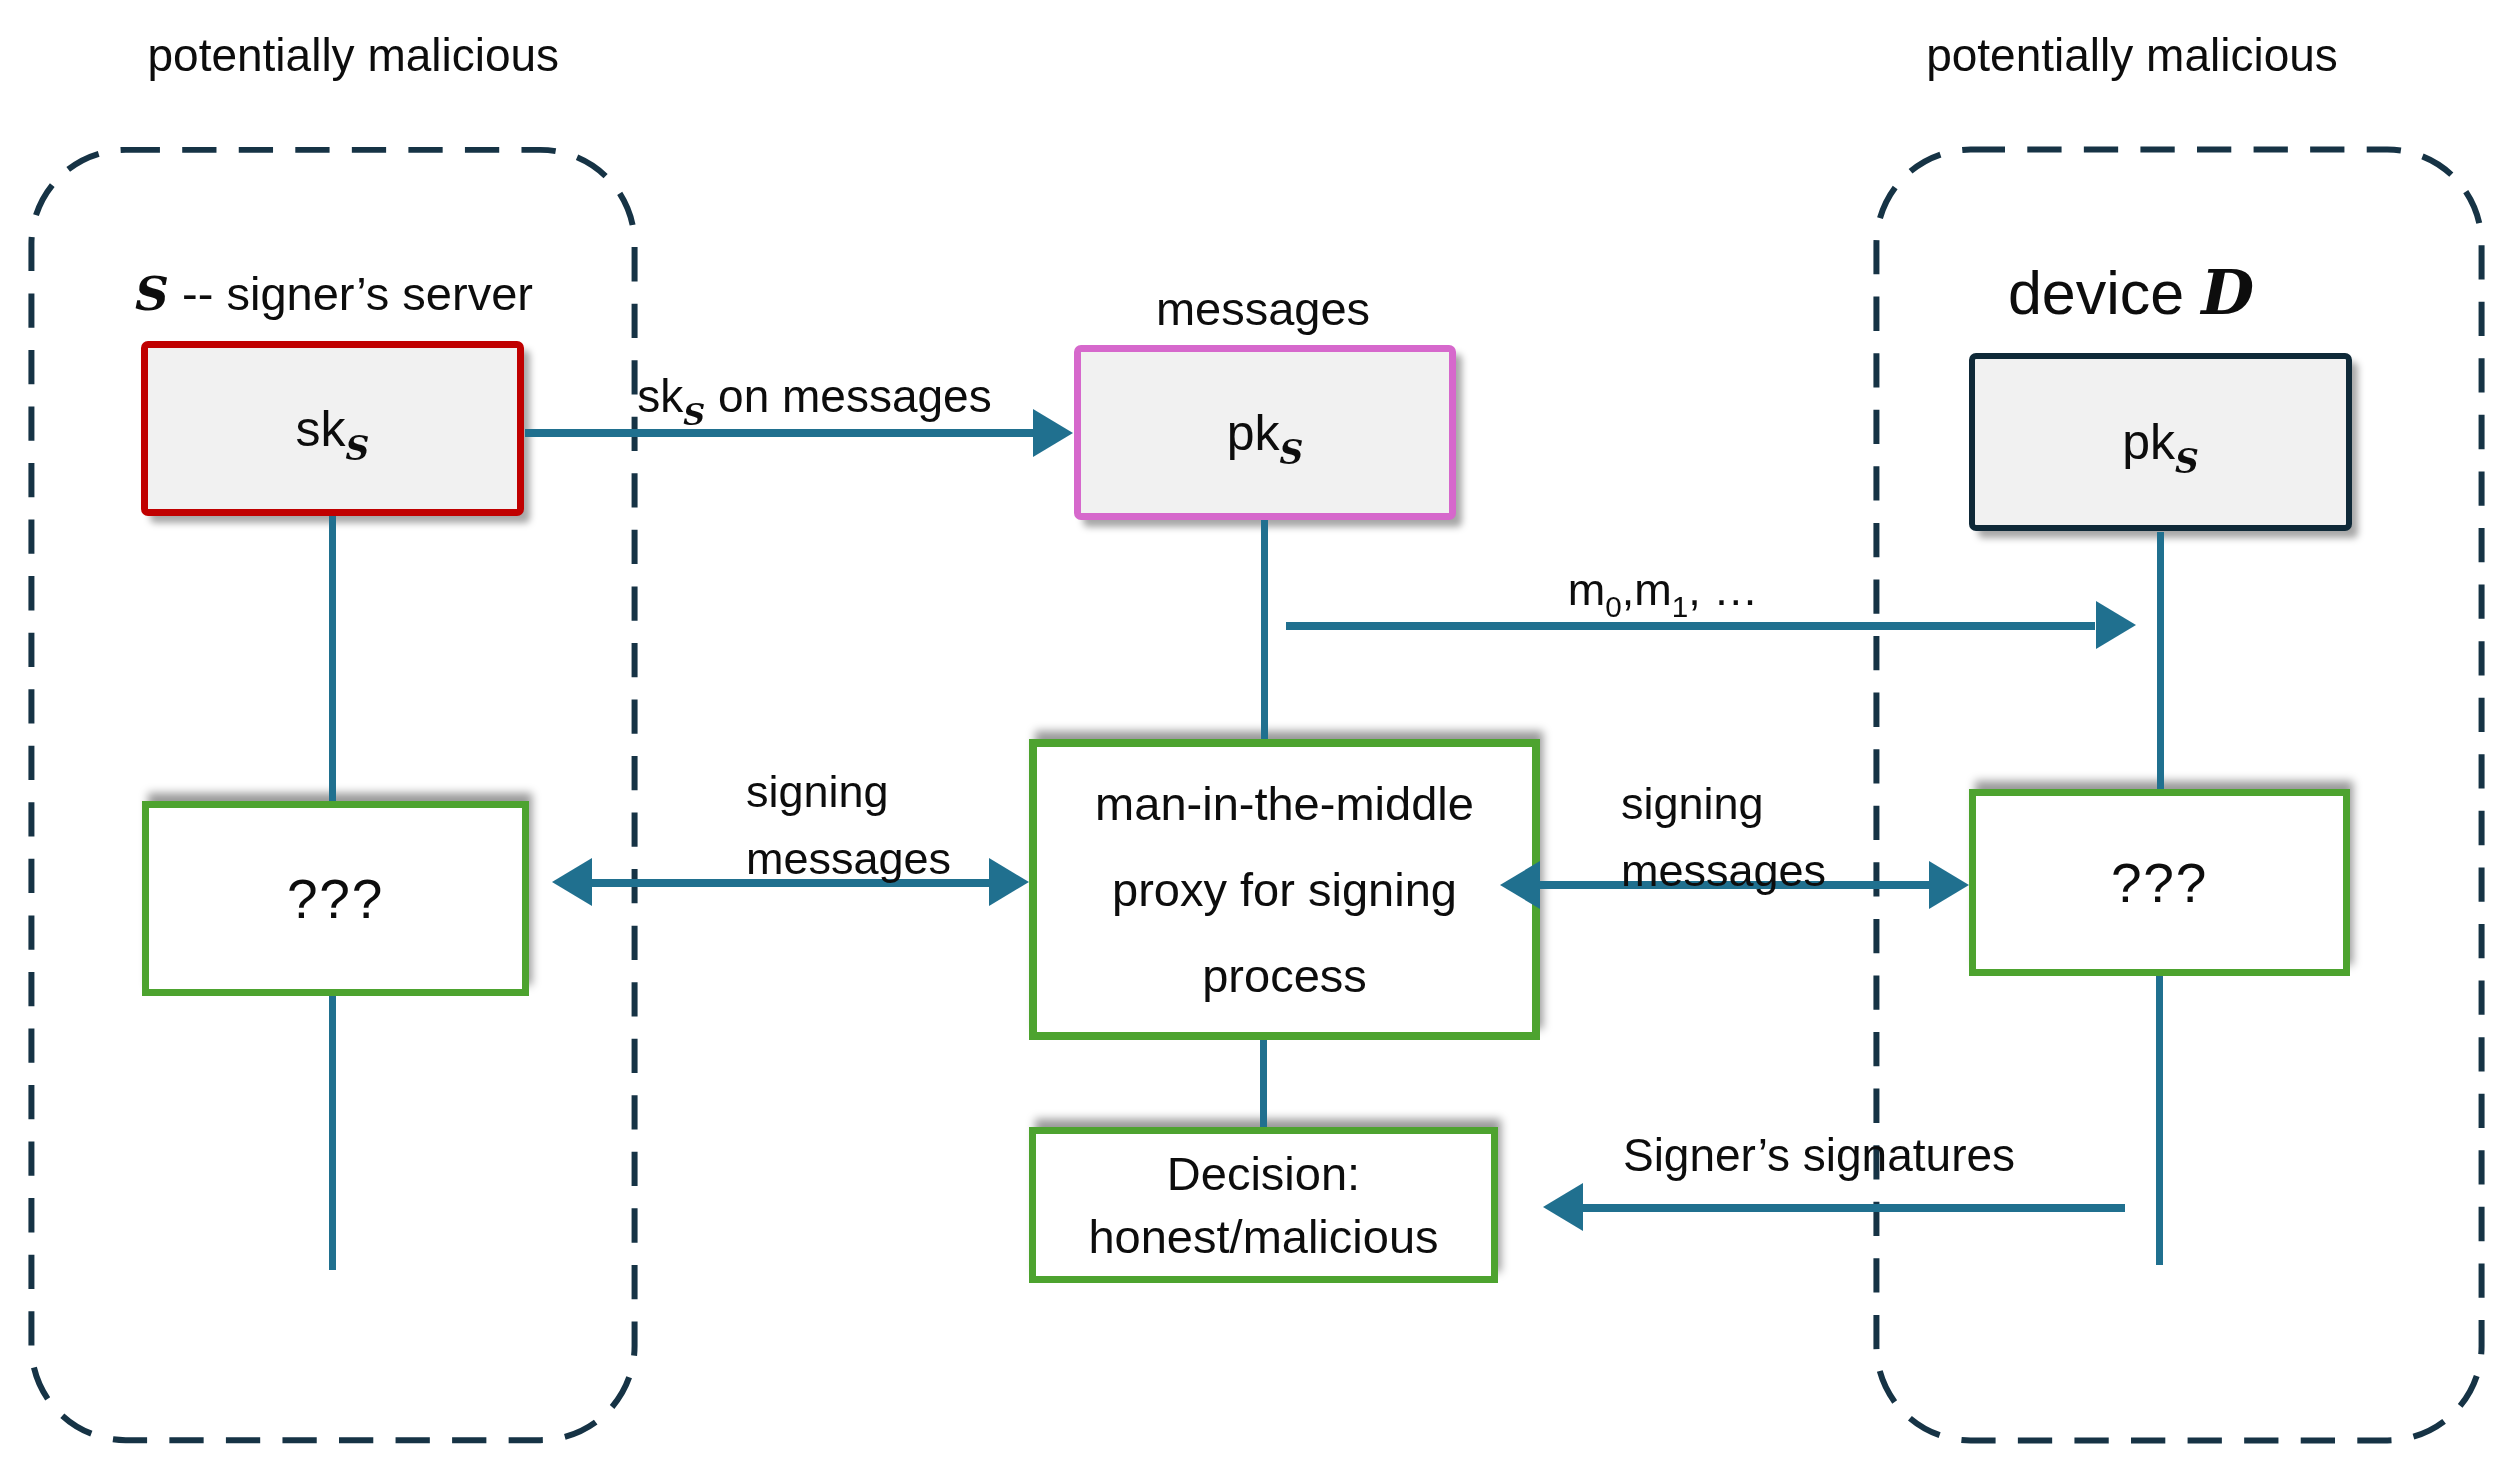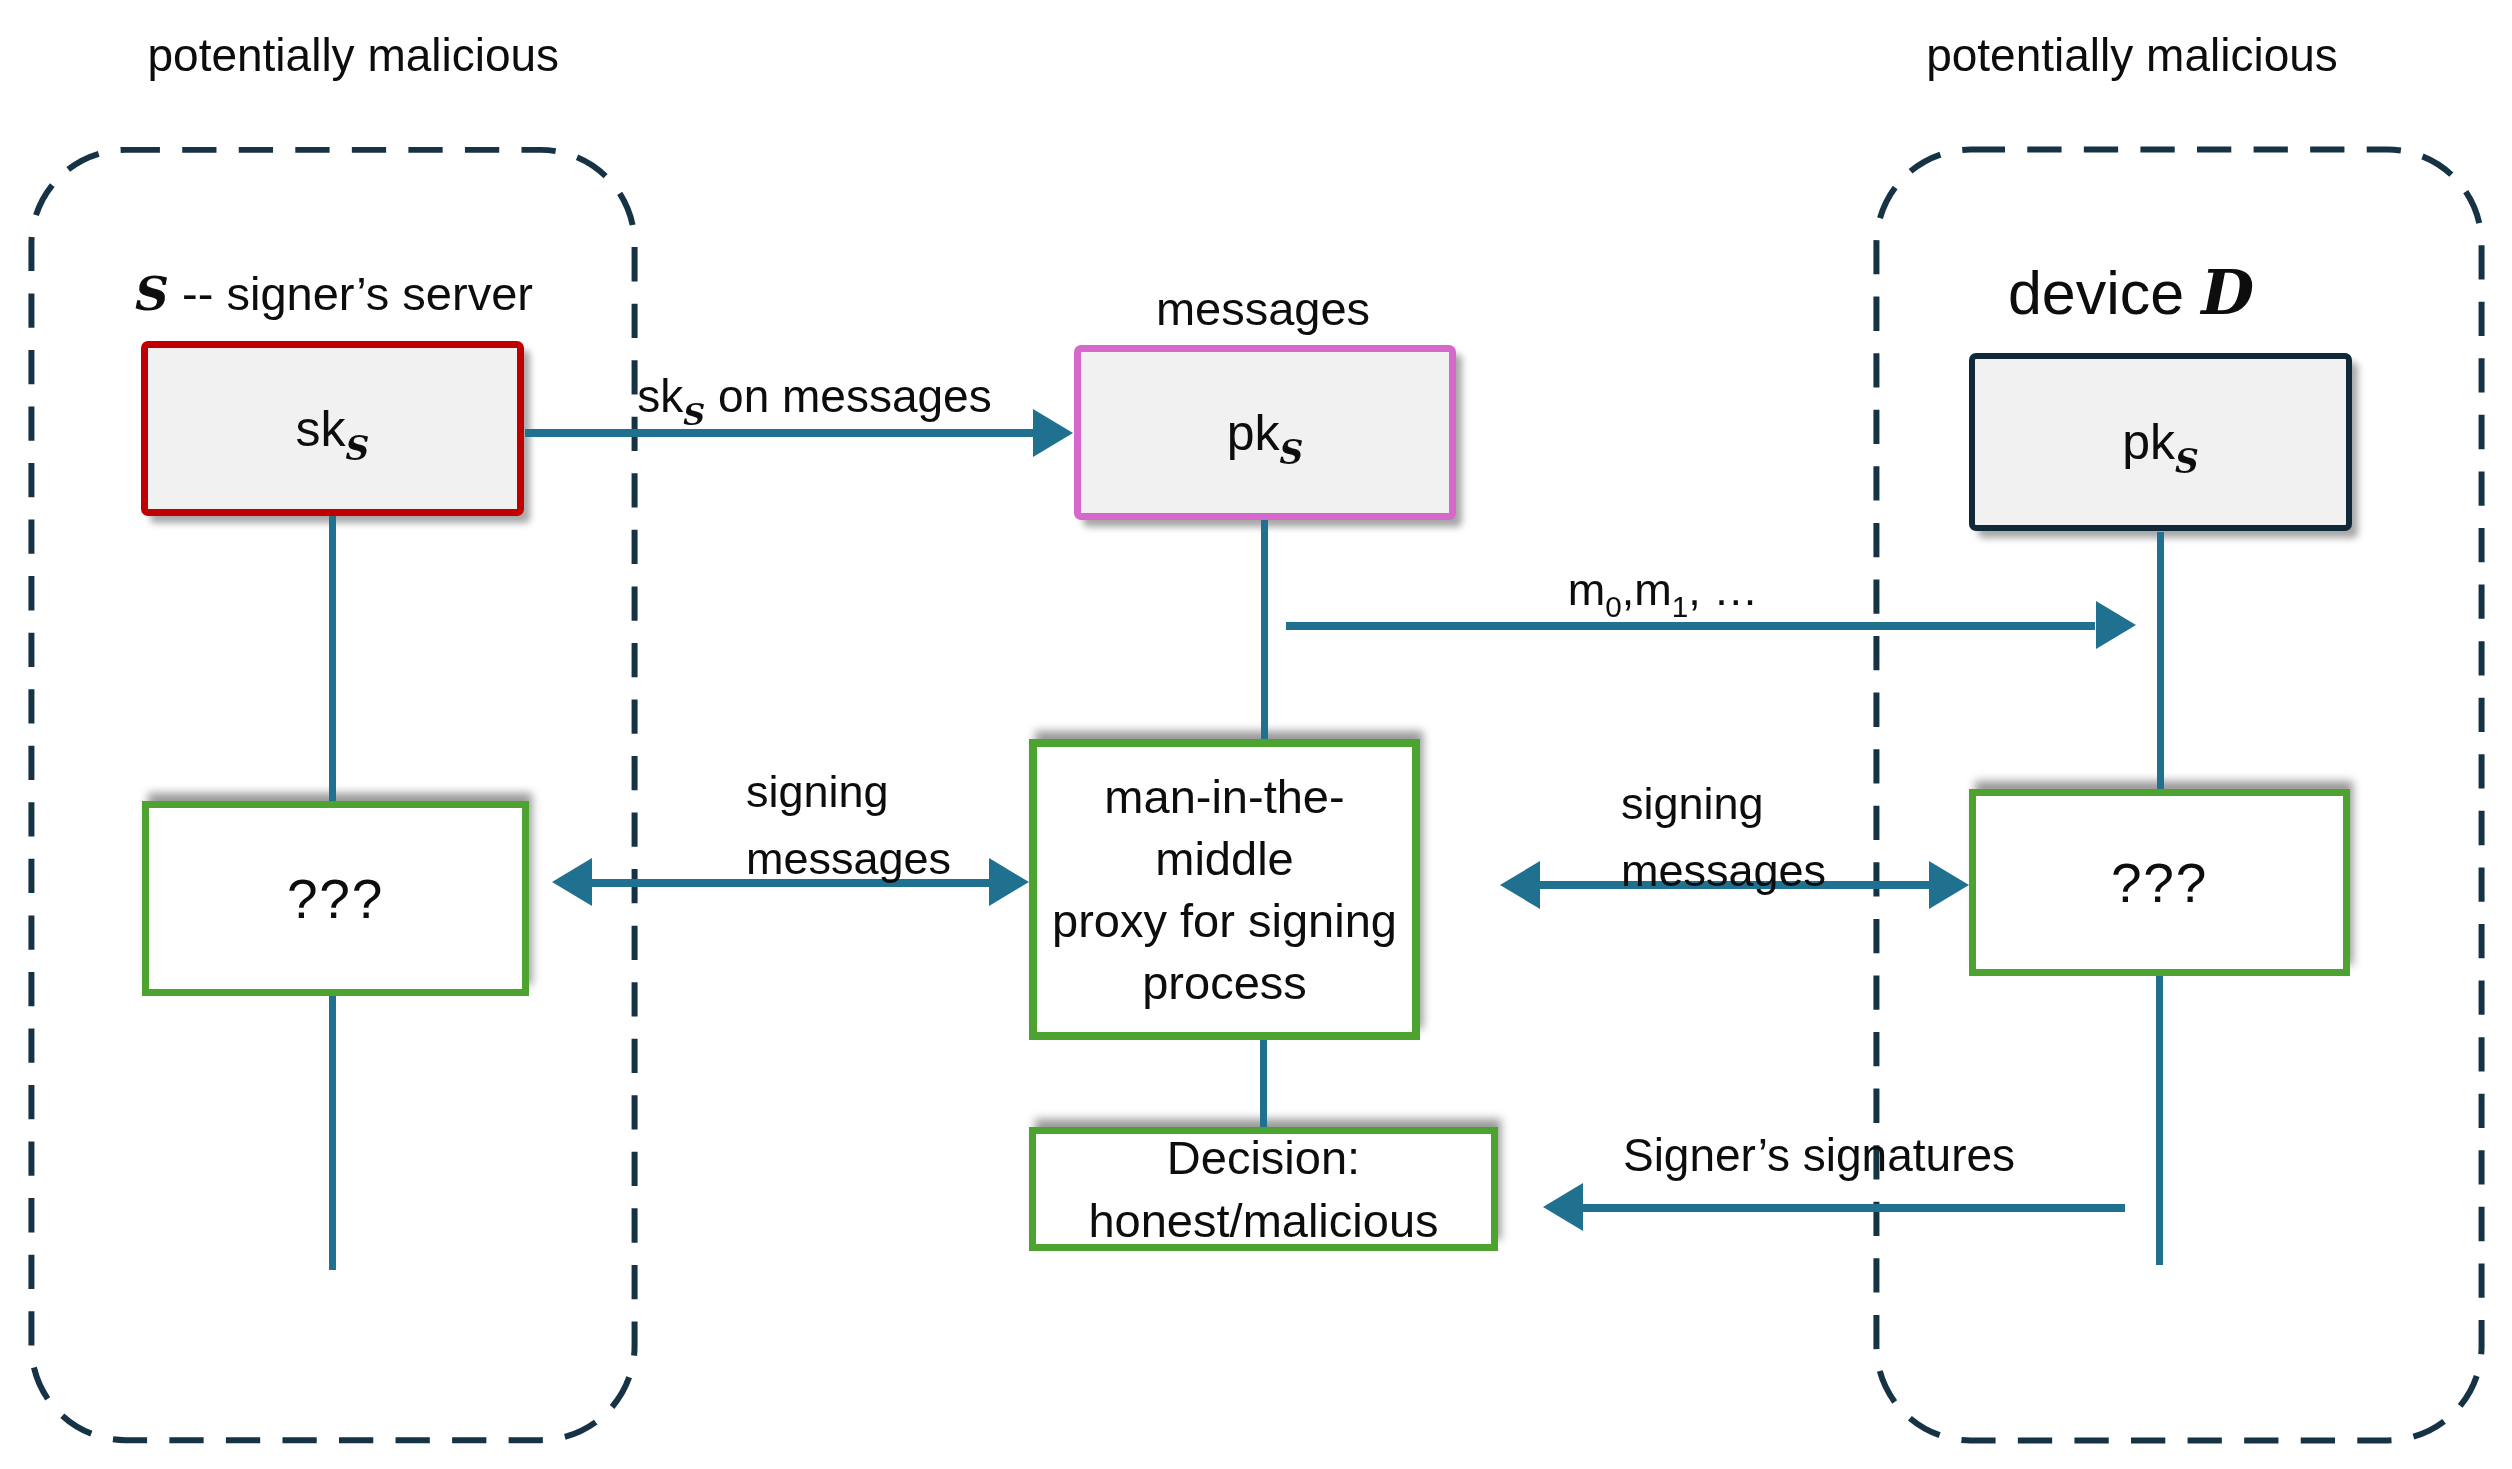--- a/index.html
+++ b/index.html
@@ -81,26 +81,26 @@
   <div class="keybox b-navy" style="left:1969px;top:353px;width:383px;height:178px;">
     <span><span>pk</span><sub class="subs script">S</sub></span>
   </div>
 
   <div class="greenbox" style="left:142px;top:801px;width:387px;height:195px;">
     <span class="q">???</span>
   </div>
   <div class="greenbox" style="left:1969px;top:789px;width:381px;height:187px;">
     <span class="q">???</span>
   </div>
-  <div class="greenbox" style="left:1029px;top:739px;width:391px;height:301px;border-width:8.6px;">
+  <div class="greenbox" style="left:1029px;top:739px;width:511px;height:301px;border-width:8.6px;gap:24px;">
     <div class="proxy-line">man-in-the-middle</div>
     <div class="proxy-line">proxy for signing</div>
     <div class="proxy-line">process</div>
   </div>
-  <div class="greenbox" style="left:1029px;top:1127px;width:469px;height:124px;">
+  <div class="greenbox" style="left:1029px;top:1127px;width:469px;height:156px;">
     <div class="decision-line">Decision:</div>
     <div class="decision-line">honest/malicious</div>
   </div>
 
   <div class="vline" style="left:329px;top:516px;height:285px;"></div>
   <div class="vline" style="left:329px;top:996px;height:274px;"></div>
   <div class="vline" style="left:1261px;top:520px;height:219px;"></div>
   <div class="vline" style="left:1260px;top:1040px;height:87px;"></div>
   <div class="vline" style="left:2157px;top:532px;height:257px;"></div>
   <div class="vline" style="left:2156px;top:976px;height:289px;"></div>

